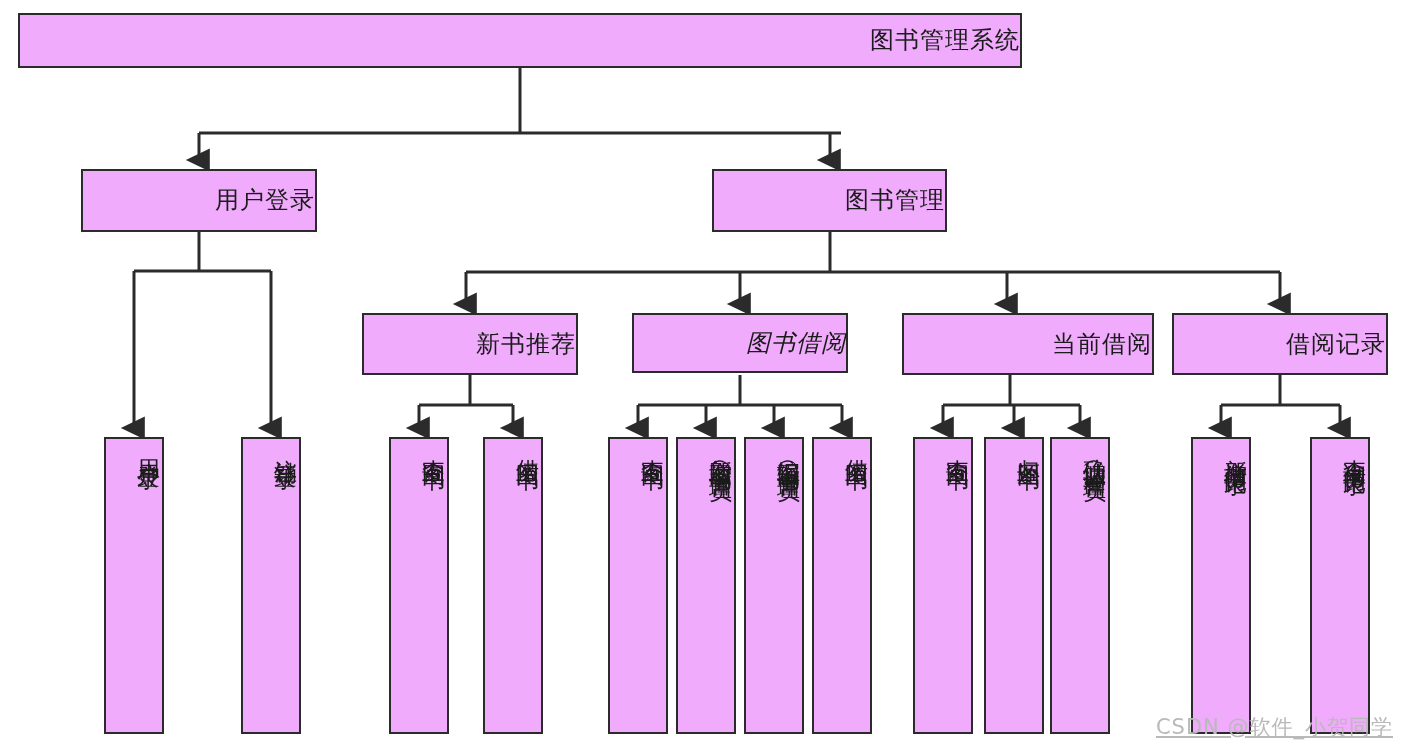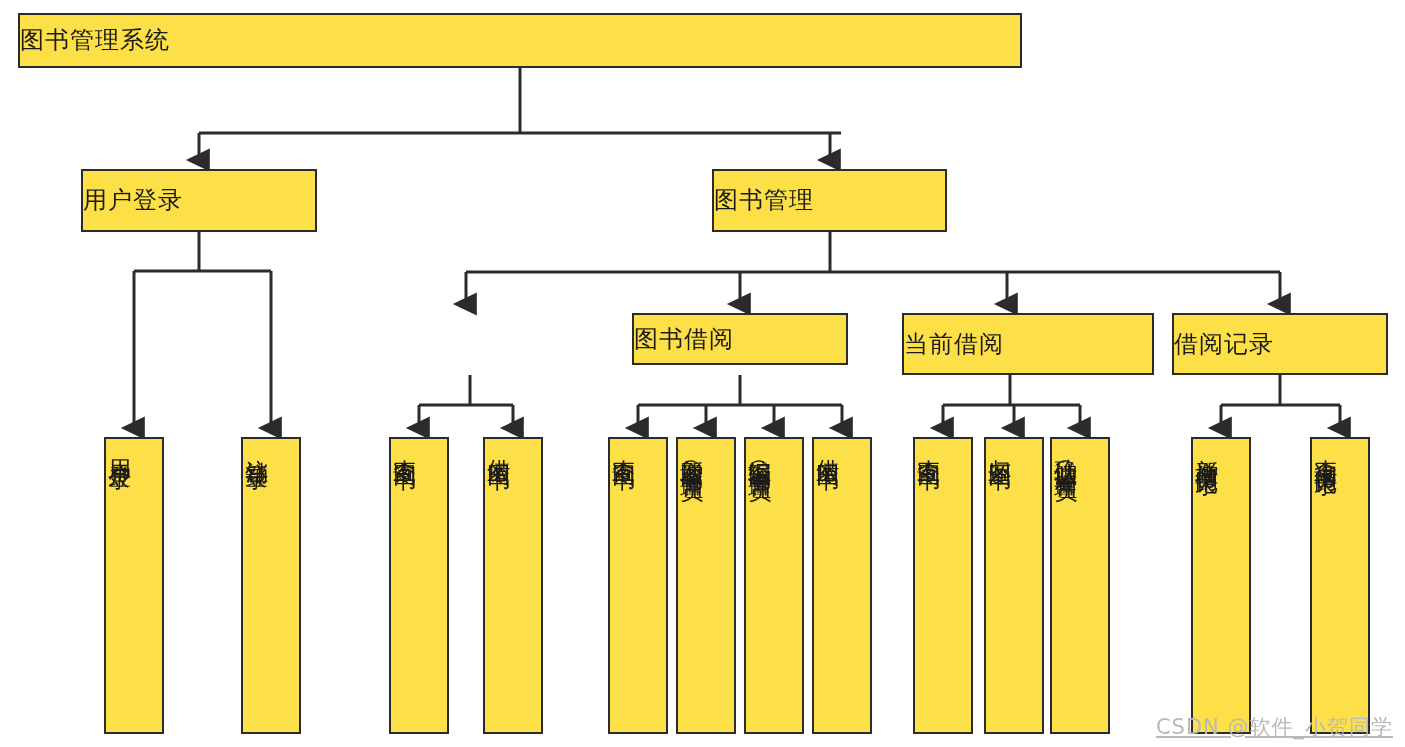--- a/index.html
+++ b/index.html
@@ -22,24 +22,24 @@
     position: absolute;
     left: 0;
     top: 0;
     width: 1405px;
     height: 747px;
   }
   .node {
     position: absolute;
     box-sizing: border-box;
     border: 2px solid #2b2b2b;
-    background: #fde047;
+    background: #f0abfc;
     display: flex;
     align-items: center;
-    justify-content: flex-start;
+    justify-content: flex-end;
     color: #1b1b1b;
     z-index: 3;
   }
   .node-h {
     font-size: 24px;
     letter-spacing: 1px;
     line-height: 1.2;
     white-space: nowrap;
   }
   .node-leaf {
@@ -128,21 +128,24 @@
     <span>图书管理系统</span>
   </div>
 
   <div class="node node-h" id="node-l2-0" style="left: 81px; top: 169px; width: 236px; height: 63px;">
     <span>用户登录</span>
   </div>
   <div class="node node-h" id="node-l2-1" style="left: 712px; top: 169px; width: 235px; height: 63px;">
     <span>图书管理</span>
   </div>
 
-  <div class="node node-h" id="node-l3-1" style="left: 632px; top: 313px; width: 216px; height: 52px;">
+  <div class="node node-h" id="node-l3-0" style="left: 362px; top: 313px; width: 216px; height: 62px;">
+    <span>新书推荐</span>
+  </div>
+  <div class="node node-h" id="node-l3-1" style="left: 632px; top: 313px; width: 216px; height: 60px; font-style: italic;">
     <span>图书借阅</span>
   </div>
   <div class="node node-h" id="node-l3-2" style="left: 902px; top: 313px; width: 252px; height: 62px;">
     <span>当前借阅</span>
   </div>
   <div class="node node-h" id="node-l3-3" style="left: 1172px; top: 313px; width: 216px; height: 62px;">
     <span>借阅记录</span>
   </div>
 
   <div class="node node-leaf" id="leaf-0" style="left: 104px; top: 437px; width: 60px; height: 297px;">

